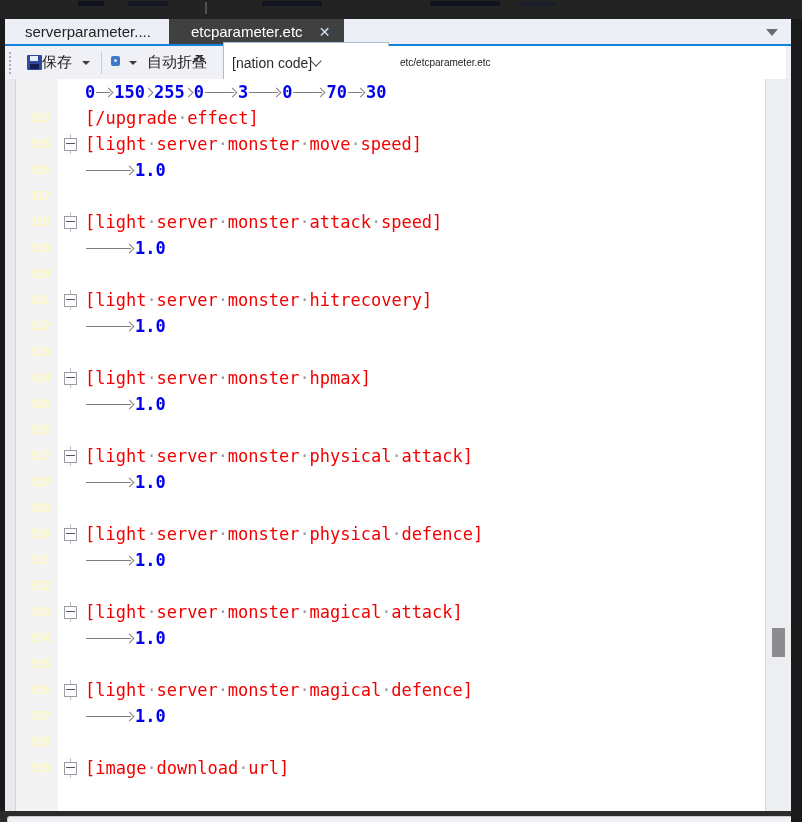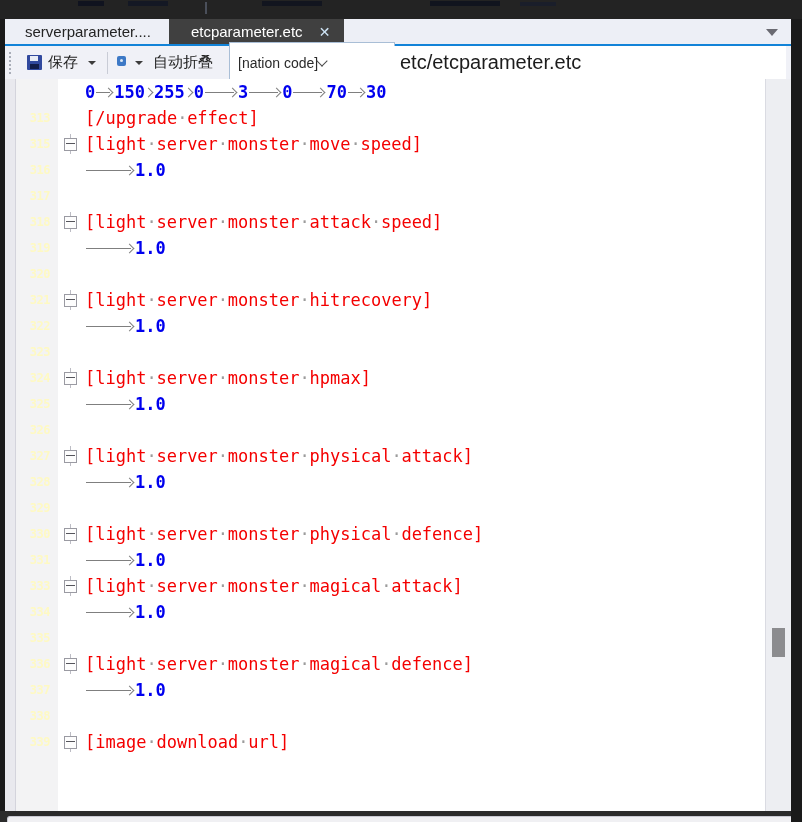--- a/index.html
+++ b/index.html
@@ -30,36 +30,36 @@
   .tab.inactive{color:#242424;padding:0 18px 0 20px;}
   .tab.active{background:#404040;color:#ffffff;padding:0 14px 0 22px;gap:16px;}
   .tab .close{color:#cfe4f6;font-size:14px;line-height:1;cursor:default;}
   .tab-caret{position:absolute;right:13px;top:10px;width:0;height:0;
     border-left:6px solid transparent;border-right:6px solid transparent;border-top:7px solid #6a6a72;}
   .accent-line{position:absolute;left:5px;top:44px;width:786px;height:2px;background:#1283d8;}
 
   
   .toolbar{position:absolute;left:5px;top:46px;width:786px;height:33px;background:#f0f1f7;display:flex;align-items:center;}
   .grip{width:4px;height:22px;margin-left:4px;border-left:2px dotted #a9adb8;}
-  .save-btn{display:flex;align-items:center;gap:6px;margin-left:8px;padding:2px 4px;}
+  .save-btn{display:flex;align-items:center;margin-left:8px;padding:2px 4px;}
   .floppy{position:relative;width:15px;height:15px;background:#31499e;border-radius:1px;}
   .floppy::before{content:'';position:absolute;left:3px;top:1px;width:8px;height:5px;background:#e8ecf5;}
   .floppy::after{content:'';position:absolute;left:3px;bottom:1px;width:9px;height:5px;background:#121d4a;}
   .tb-label{font-size:15px;color:#1e1e1e;}
   .caret-down{width:0;height:0;border-left:4px solid transparent;border-right:4px solid transparent;border-top:4px solid #3c3c3c;margin:0 6px;}
   .tb-sep{width:1px;height:22px;background:#c9ccd6;margin:0 5px;}
   .fold-tool-icon{position:relative;width:12px;height:13px;margin-left:4px;}
   .fold-tool-icon::before{content:'';position:absolute;left:0;top:0;width:9px;height:10px;background:#3d79c6;border-radius:2px;}
   .fold-tool-icon::after{content:'';position:absolute;left:3px;top:3px;width:3px;height:3px;background:#dce8f5;border-radius:50%;}
   .autofold{font-size:15px;color:#1e1e1e;margin:0 10px 0 4px;}
   .combo{display:flex;align-items:center;justify-content:flex-start;width:148px;height:24px;background:#ffffff;border:1px solid #a9bed6;margin-left:6px;padding:8px 8px;}
   .combo-text{font-size:14px;color:#2a2a2a;}
   .combo-chev{width:7px;height:7px;border-left:1px solid #4a4a4a;border-bottom:1px solid #4a4a4a;transform:rotate(-45deg);margin-top:-4px;}
   .path-field{position:absolute;left:388px;top:46px;width:398px;height:33px;background:#ffffff;display:flex;align-items:center;}
-  .path-text{font-size:20px;color:#1c1c1c;margin-left:12px;}
+  .path-text{font-size:10px;color:#1c1c1c;margin-left:12px;}
 
   
   .ed-bg{position:absolute;left:5px;top:79px;width:760px;height:733px;background:#ffffff;}
   .gutter-lane{position:absolute;left:5px;top:79px;width:10px;height:733px;background:#e9e9ee;border-right:1px solid #d4d4dc;}
   .num-lane{position:absolute;left:16px;top:79px;width:42px;height:733px;background:#f3f3f4;}
   .scroll-track{position:absolute;left:765px;top:79px;width:26px;height:733px;background:#edeef2;border-left:1px solid #dadbe2;}
   .scroll-thumb{position:absolute;left:772px;top:628px;width:13px;height:29px;background:#8c8c8f;}
 
   
   .code-area{position:absolute;left:5px;top:79px;width:760px;height:733px;overflow:hidden;}
@@ -263,20 +263,26 @@
       <div class="code"><span class="r">[light</span><span class="d">·</span><span class="r">server</span><span class="d">·</span><span class="r">monster</span><span class="d">·</span><span class="r">physical</span><span class="d">·</span><span class="r">defence]</span></div>
     </div>
     <div class="row">
       <div class="lane"></div>
       <div class="num">331</div>
       <div class="foldcol"></div>
       <div class="code"><span class="ws xl"></span><span class="b">1.0</span></div>
     </div>
     <div class="row">
       <div class="lane"></div>
+      <div class="num">332</div>
+      <div class="foldcol"></div>
+      <div class="code"></div>
+    </div>
+    <div class="row">
+      <div class="lane"></div>
       <div class="num">333</div>
       <div class="foldcol has">
         <span class="fold-box"></span>
       </div>
       <div class="code"><span class="r">[light</span><span class="d">·</span><span class="r">server</span><span class="d">·</span><span class="r">monster</span><span class="d">·</span><span class="r">magical</span><span class="d">·</span><span class="r">attack]</span></div>
     </div>
     <div class="row">
       <div class="lane"></div>
       <div class="num">334</div>
       <div class="foldcol"></div>

